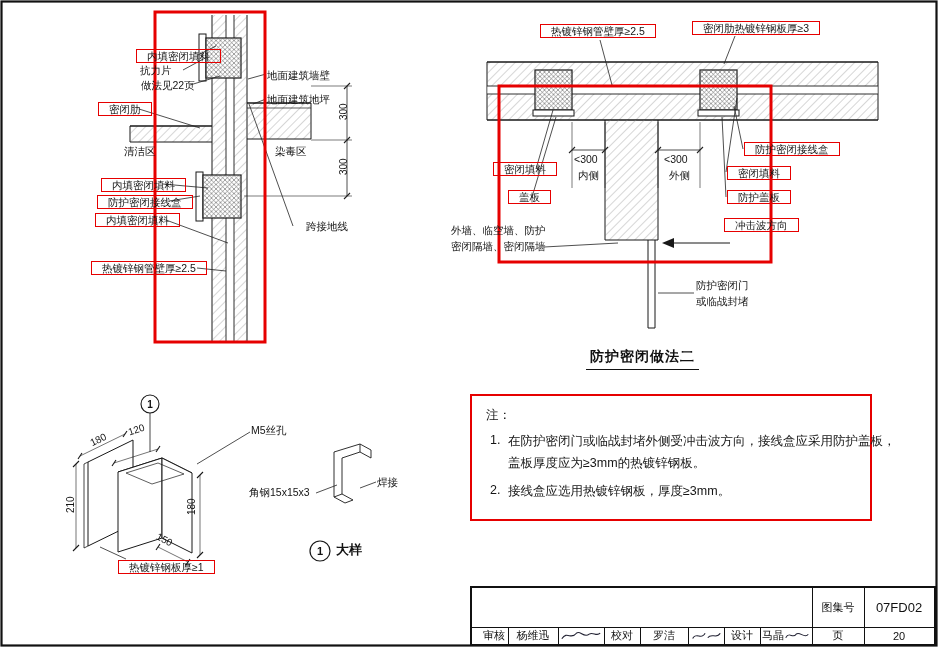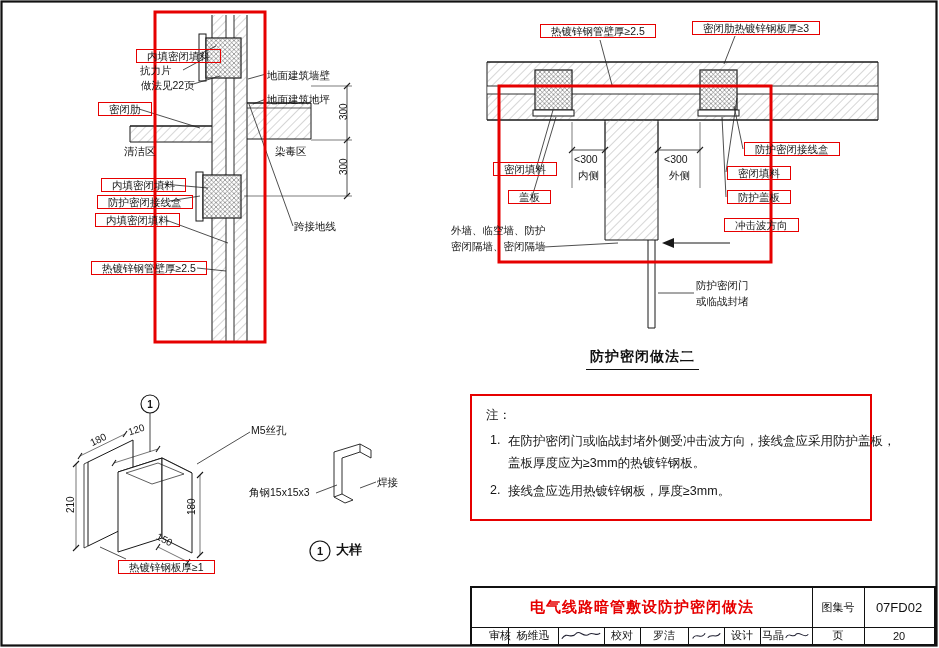--- a/index.html
+++ b/index.html
@@ -209,21 +209,21 @@
   <span class="lbl" style="left:140px;top:64px">抗力片</span>
   <span class="lbl" style="left:141px;top:79px">做法见22页</span>
   <span class="lbl" style="left:267px;top:69px">地面建筑墙壁</span>
   <span class="lbl" style="left:267px;top:93px">地面建筑地坪</span>
   <span class="lbl rtag" style="left:98px;top:102px">密闭肋</span>
   <span class="lbl" style="left:124px;top:145px">清洁区</span>
   <span class="lbl" style="left:275px;top:145px">染毒区</span>
   <span class="lbl rtag" style="left:101px;top:178px">内填密闭填料</span>
   <span class="lbl rtag" style="left:97px;top:195px">防护密闭接线盒</span>
   <span class="lbl rtag" style="left:95px;top:213px">内填密闭填料</span>
-  <span class="lbl" style="left:294px;top:220px">跨接地线</span>
+  <span class="lbl" style="left:306px;top:220px">跨接地线</span>
   <span class="lbl rtag" style="left:91px;top:261px">热镀锌钢管壁厚≥2.5</span>
   <span class="lbl dim" style="left:335px;top:106px;transform:rotate(-90deg)">300</span>
   <span class="lbl dim" style="left:335px;top:161px;transform:rotate(-90deg)">300</span>
 
   <span class="lbl rtag" style="left:540px;top:24px">热镀锌钢管壁厚≥2.5</span>
   <span class="lbl rtag" style="left:692px;top:21px">密闭肋热镀锌钢板厚≥3</span>
   <span class="lbl rtag" style="left:744px;top:142px">防护密闭接线盒</span>
   <span class="lbl rtag" style="left:727px;top:166px">密闭填料</span>
   <span class="lbl rtag" style="left:727px;top:190px">防护盖板</span>
   <span class="lbl rtag" style="left:724px;top:218px">冲击波方向</span>
@@ -264,31 +264,28 @@
     <div class="vline" style="left:340px;top:0;height:56px"></div>
     <div class="vline" style="left:392px;top:0;height:56px"></div>
     <div class="vline" style="left:36px;top:39px;height:17px"></div>
     <div class="vline" style="left:86px;top:39px;height:17px"></div>
     <div class="vline" style="left:132px;top:39px;height:17px"></div>
     <div class="vline" style="left:168px;top:39px;height:17px"></div>
     <div class="vline" style="left:216px;top:39px;height:17px"></div>
     <div class="vline" style="left:252px;top:39px;height:17px"></div>
     <div class="vline" style="left:288px;top:39px;height:17px"></div>
 
-    <div class="tcell" style="left:0;top:0;width:340px;height:39px">
-      <span class="dwg-title">电气线路暗管敷设防护密闭做法</span>
-    </div>
     <div class="tcell" style="left:340px;top:0;width:52px;height:39px">
       <span>图集号</span>
     </div>
     <div class="tcell" style="left:392px;top:0;width:70px;height:39px;font-size:13px">
       <span>07FD02</span>
     </div>
 
-    <div class="tcell" style="left:10px;top:39px;width:36px;height:17px">
+    <div class="tcell" style="left:4px;top:39px;width:36px;height:17px">
       <span>审核</span>
     </div>
     <div class="tcell" style="left:36px;top:39px;width:50px;height:17px">
       <span>杨维迅</span>
     </div>
     <div class="tcell" style="left:86px;top:39px;width:46px;height:17px">
       <svg width="42" height="15" viewBox="0 0 46 15">
         <path d="M2,11 C8,2 12,13 18,5 C22,1 26,11 32,6 C36,3 40,9 44,5" stroke="#223" stroke-width="1.2" fill="none"></path>
       </svg>
     </div>

